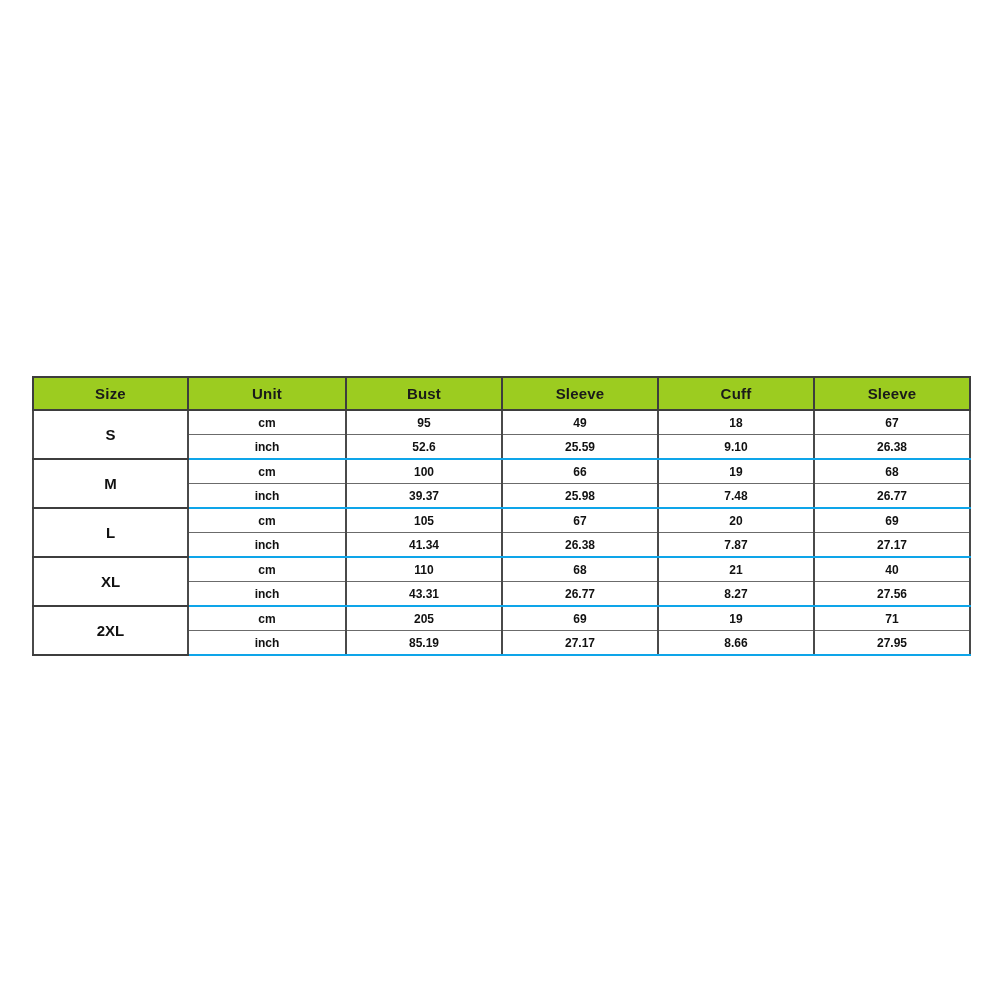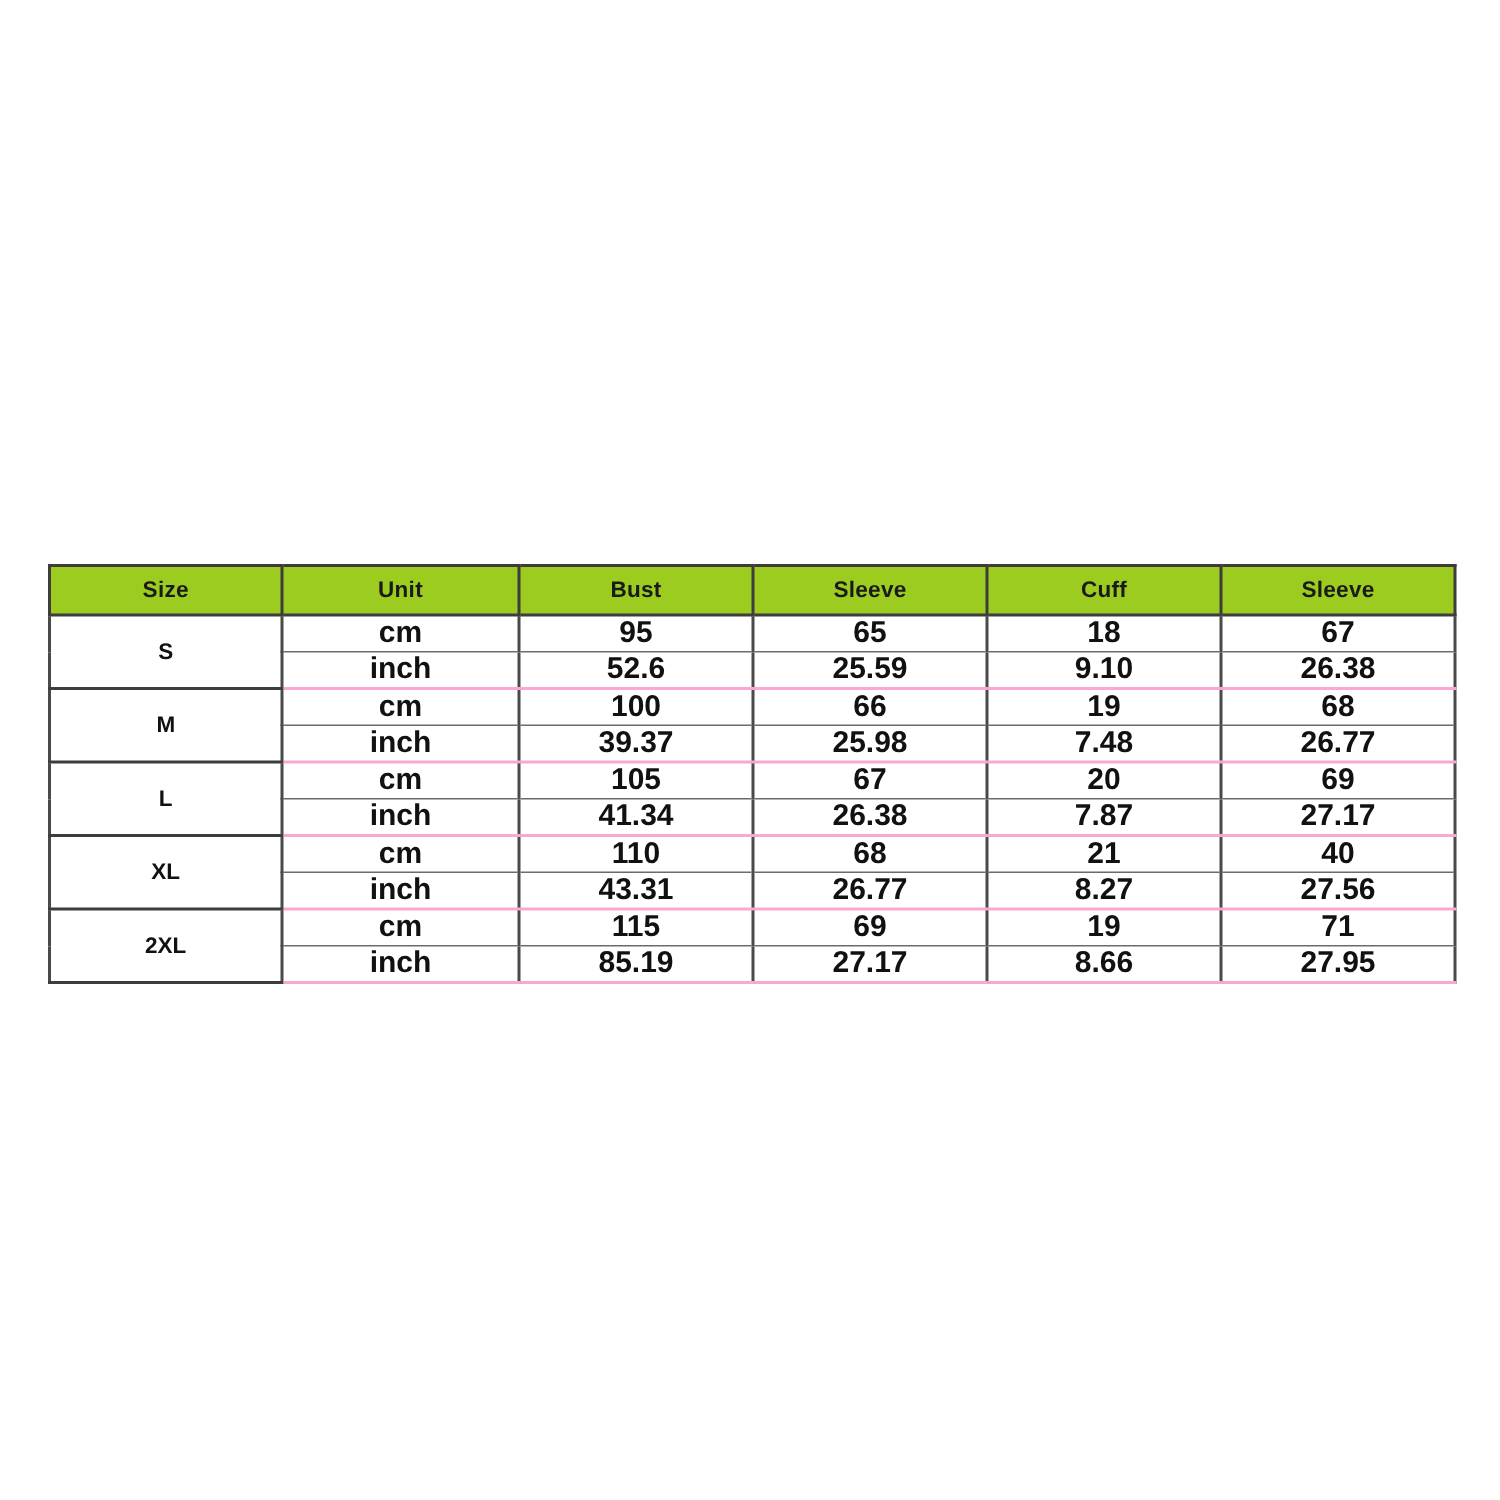--- a/index.html
+++ b/index.html
@@ -47,21 +47,21 @@
     height: 31px;
     padding: 0;
     border: 2px solid #3d3d3d;
     letter-spacing: 0.2px;
   }
 
   
   table.size-chart tbody td {
     text-align: center;
     color: #111111;
-    font-size: 20px;
+    font-size: 12px;
     font-weight: bold;
     height: 23px;
     padding: 0;
     background: #ffffff;
     border-left: 2px solid #4a4a4a;
     border-right: 2px solid #4a4a4a;
     border-top: 1px solid #6b6b6b;
     border-bottom: 1px solid #6b6b6b;
     vertical-align: middle;
     white-space: nowrap;
@@ -73,21 +73,21 @@
     border-top: 2px solid #3d3d3d;
     border-bottom: 2px solid #3d3d3d;
   }
 
   
   table.size-chart tbody tr.grp-start td {
     border-top: 2px solid #3d3d3d;
   }
   
   table.size-chart tbody tr.grp-end td {
-    border-bottom: 2px solid #f9a8d4;
+    border-bottom: 2px solid #0ea5e9;
     border-radius: 11px;
   }
 
   
   table.size-chart {
     border: 2px solid #3d3d3d;
   }
 </style>
 </head>
 <body>
@@ -111,21 +111,21 @@
         <th>Cuff</th>
         <th>Sleeve</th>
       </tr>
     </thead>
     <tbody>
 
       <tr class="grp-start">
         <td class="size-cell" rowspan="2">S</td>
         <td>cm</td>
         <td>95</td>
-        <td>65</td>
+        <td>49</td>
         <td>18</td>
         <td>67</td>
       </tr>
       <tr class="grp-end">
         <td>inch</td>
         <td>52.6</td>
         <td>25.59</td>
         <td>9.10</td>
         <td>26.38</td>
       </tr>
@@ -174,21 +174,21 @@
         <td>inch</td>
         <td>43.31</td>
         <td>26.77</td>
         <td>8.27</td>
         <td>27.56</td>
       </tr>
 
       <tr class="grp-start">
         <td class="size-cell" rowspan="2">2XL</td>
         <td>cm</td>
-        <td>115</td>
+        <td>205</td>
         <td>69</td>
         <td>19</td>
         <td>71</td>
       </tr>
       <tr class="grp-end">
         <td>inch</td>
         <td>85.19</td>
         <td>27.17</td>
         <td>8.66</td>
         <td>27.95</td>

